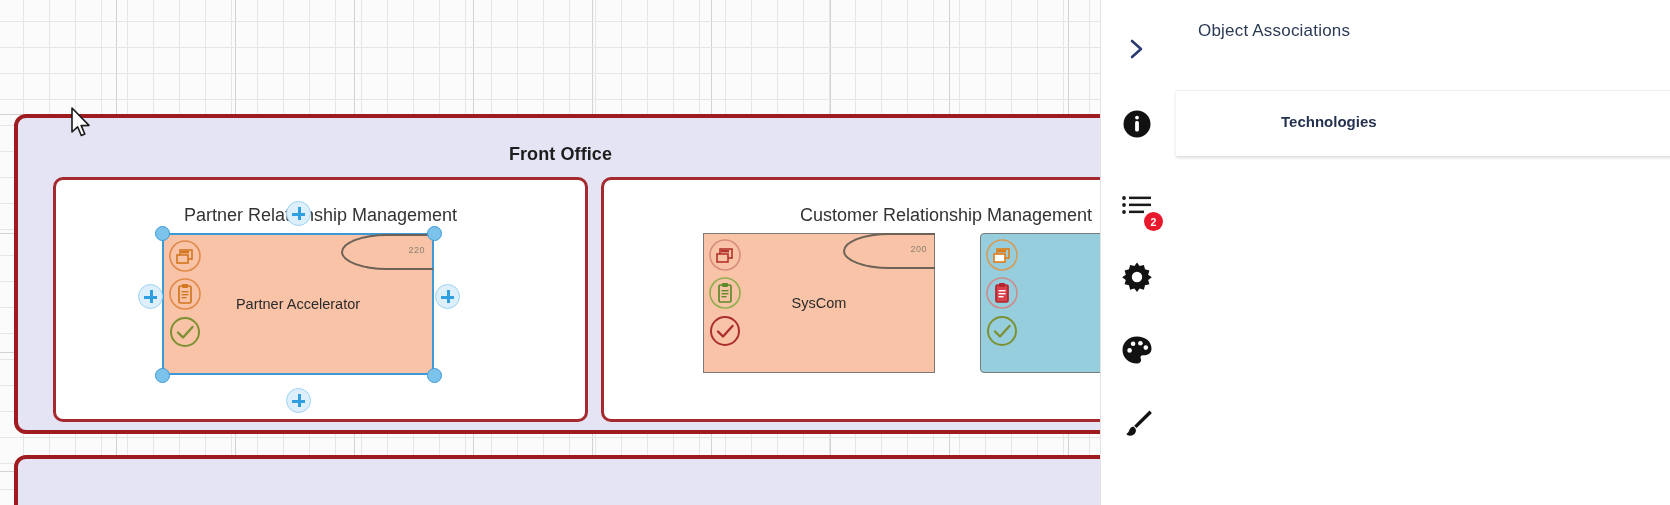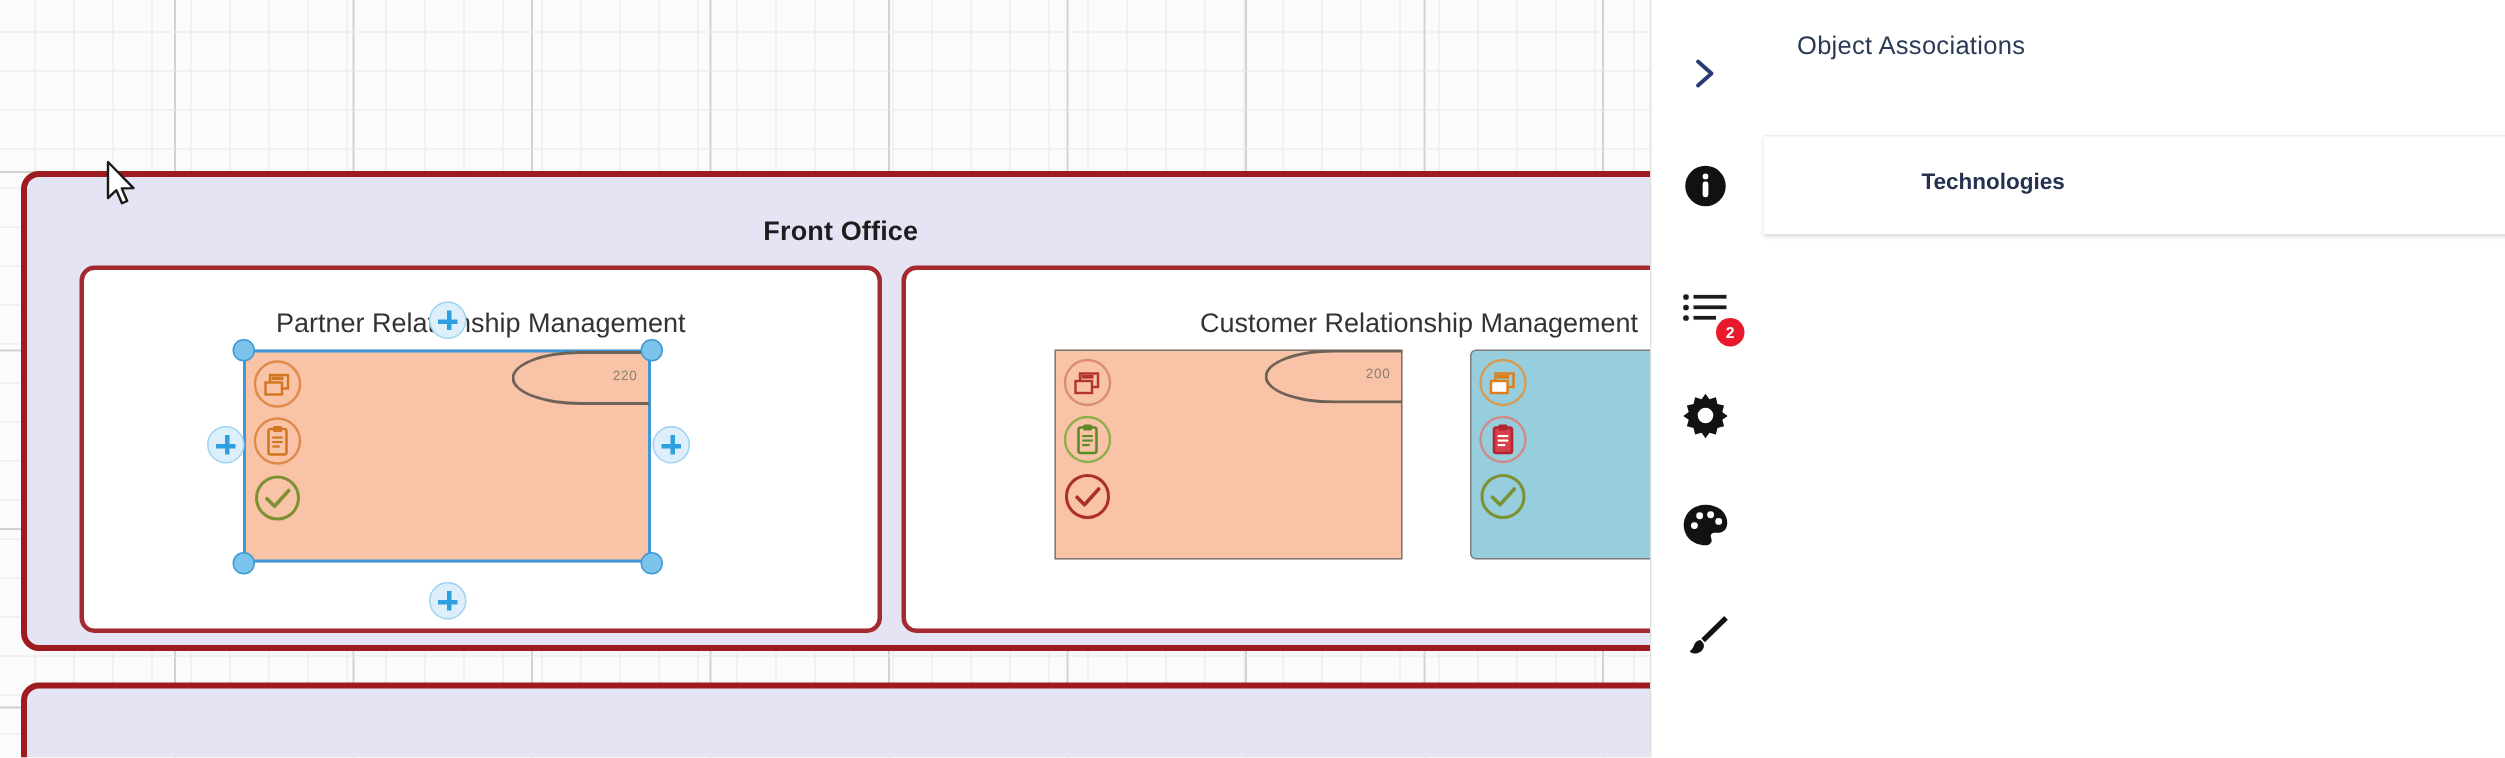--- a/index.html
+++ b/index.html
@@ -193,20 +193,21 @@
                 <rect x="14.5" y="21" width="5" height="1.4" fill="#d2761f"></rect>
               </svg>
             </span>
             <span>
               <svg width="36" height="36" viewBox="0 0 36 36">
                 <circle cx="18" cy="18" r="14" fill="none" stroke="#7d9133" stroke-width="2"></circle>
                 <path d="M11 18.5 L16 23.5 L25.5 13" fill="none" stroke="#7d9133" stroke-width="2.4" stroke-linecap="round" stroke-linejoin="round"></path>
               </svg>
             </span>
           </div>
+          <div class="node-label">Partner Accelerator</div>
         </div>
 
         <div class="handle" style="left:99px;top:46px;"></div>
         <div class="handle" style="left:371px;top:46px;"></div>
         <div class="handle" style="left:99px;top:188px;"></div>
         <div class="handle" style="left:371px;top:188px;"></div>
 
         <div class="anchor" style="left:230px;top:21px;"></div>
         <div class="anchor" style="left:82px;top:104px;"></div>
         <div class="anchor" style="left:379px;top:104px;"></div>
@@ -239,20 +240,21 @@
                 <rect x="14.5" y="21" width="5" height="1.4" fill="#5d8a28"></rect>
               </svg>
             </span>
             <span>
               <svg width="36" height="36" viewBox="0 0 36 36">
                 <circle cx="18" cy="18" r="14" fill="none" stroke="#ab2f2c" stroke-width="2"></circle>
                 <path d="M11 18.5 L16 23.5 L25.5 13" fill="none" stroke="#ab2f2c" stroke-width="2.4" stroke-linecap="round" stroke-linejoin="round"></path>
               </svg>
             </span>
           </div>
+          <div class="node-label">SysCom</div>
         </div>
 
         <div class="node blue" style="left:376px;top:53px;width:264px;height:140px;border-radius:4px;">
           <div class="node-icons">
             <span>
               <svg width="36" height="36" viewBox="0 0 36 36">
                 <circle cx="18" cy="18" r="15" fill="none" stroke="#d69b55" stroke-width="1.6"></circle>
                 <rect x="13" y="12" width="12" height="9" fill="none" stroke="#e07c15" stroke-width="1.6"></rect>
                 <rect x="14" y="13" width="8" height="2.4" fill="#e07c15"></rect>
                 <rect x="10" y="17" width="11" height="8" fill="#ffffff" stroke="#e07c15" stroke-width="1.6"></rect>

